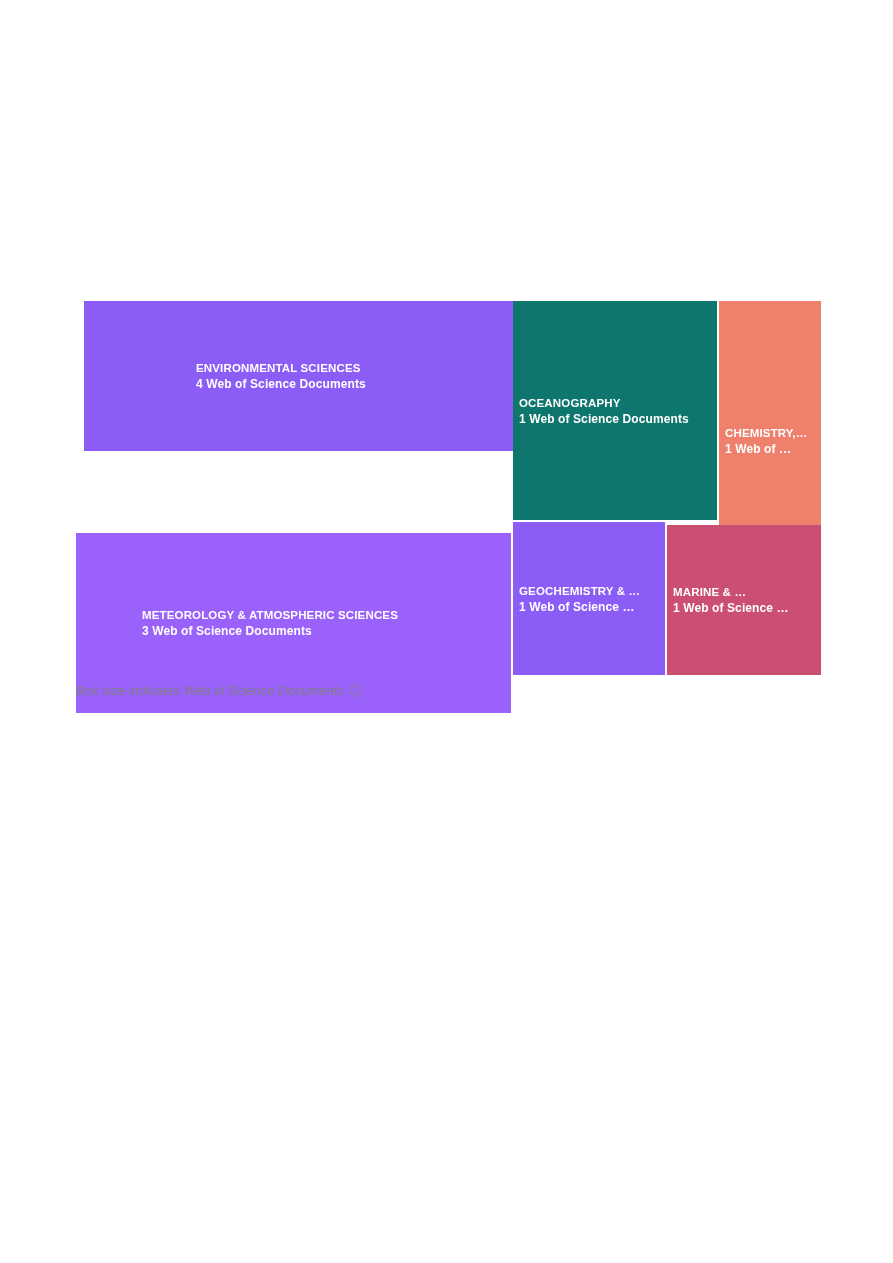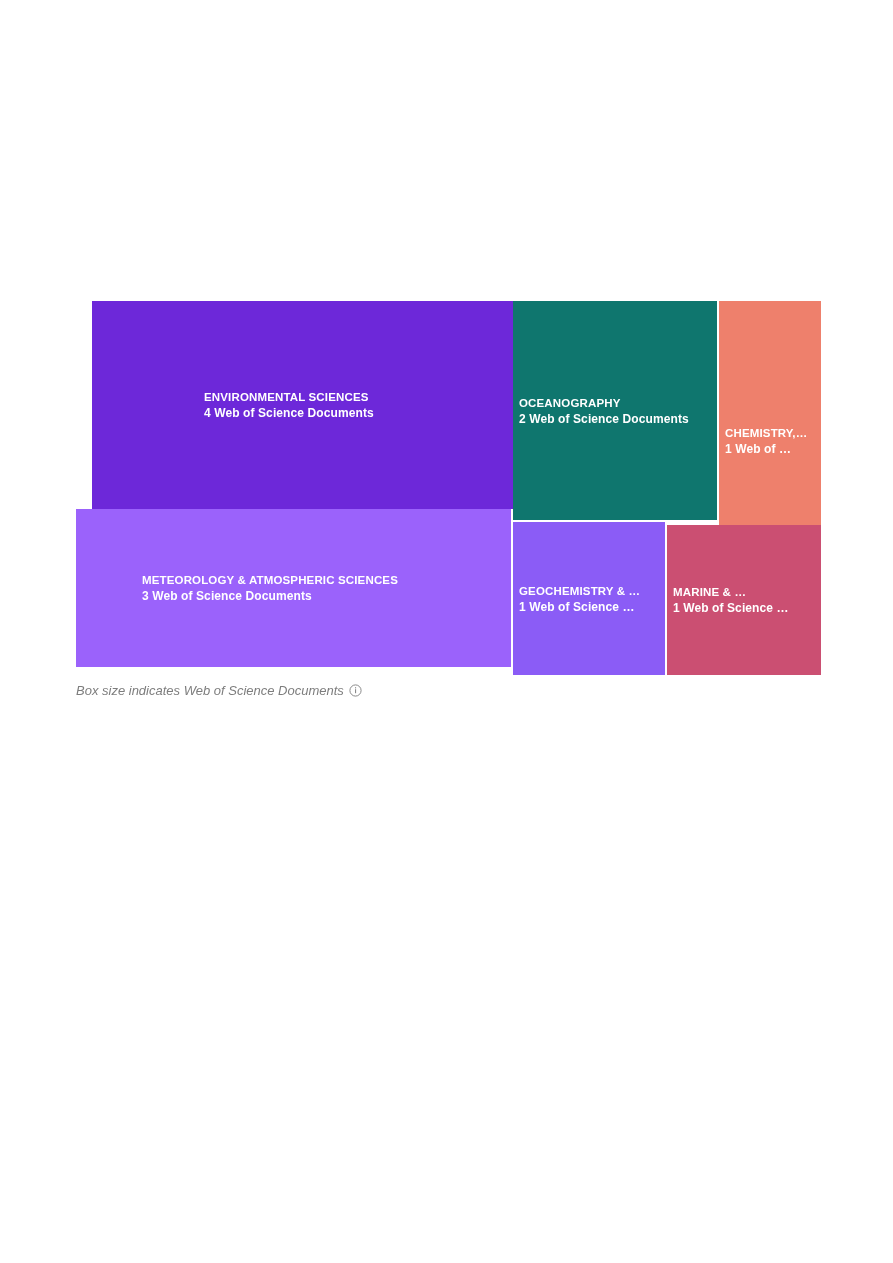--- a/index.html
+++ b/index.html
@@ -103,38 +103,38 @@
     flex: 0 0 auto;
   }
 </style>
 </head>
 <body>
 
 <div id="treemap-widget">
 
   <div id="treemap-plot">
 
-    <div class="tm-node centered" style="left:16px; top:0px; width:435px; height:208px; background:#6d28d9;">
+    <div class="tm-node centered" style="left:8px; top:0px; width:435px; height:150px; background:#8b5cf6;">
       <div class="tm-node-inner" style="width:100%;">
         <div class="tm-label" style="padding-left:112px;">ENVIRONMENTAL SCIENCES</div>
         <div class="tm-value" style="padding-left:112px;">4 Web of Science Documents</div>
       </div>
     </div>
 
-    <div class="tm-node centered" style="left:0px; top:208px; width:435px; height:158px; background:#9B62FB;">
+    <div class="tm-node centered" style="left:0px; top:232px; width:435px; height:180px; background:#9B62FB;">
       <div class="tm-node-inner" style="width:100%;">
         <div class="tm-label" style="padding-left:66px;">METEOROLOGY &amp; ATMOSPHERIC SCIENCES</div>
         <div class="tm-value" style="padding-left:66px;">3 Web of Science Documents</div>
       </div>
     </div>
 
     <div class="tm-node" style="left:437px; top:0px; width:204px; height:219px; background:#0f766e;">
       <div class="tm-node-inner">
         <div class="tm-label">OCEANOGRAPHY</div>
-        <div class="tm-value">2 Web of Science Documents</div>
+        <div class="tm-value">1 Web of Science Documents</div>
       </div>
     </div>
 
     <div class="tm-node" style="left:643px; top:0px; width:102px; height:280px; background:#EE806C;">
       <div class="tm-node-inner">
         <div class="tm-label">CHEMISTRY,…</div>
         <div class="tm-value">1 Web of …</div>
       </div>
     </div>
 

